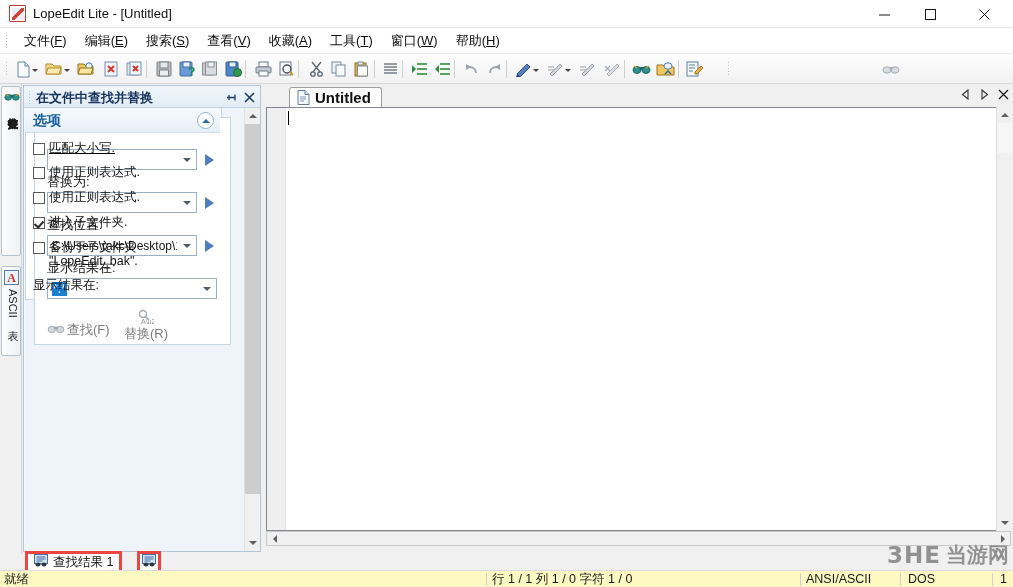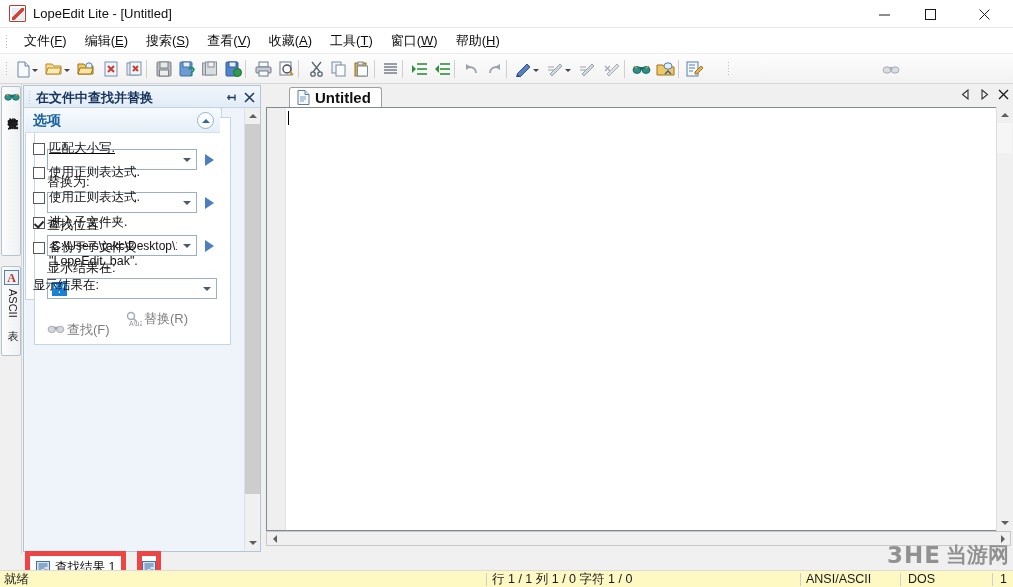--- a/index.html
+++ b/index.html
@@ -266,22 +266,22 @@
     position:absolute; left:2px; bottom:-1px; width:745px; height:15px;
     background:#f0f0f0; border-top:1px solid #dcdcdc;
   }
 
   
   #bottom-tabs {
     position:absolute; left:23px; top:551px; width:400px; height:22px;
   }
   .btab {
     position:absolute; top:0; height:32px;
-    display:flex; align-items:center; padding:0 6px;
-    background:#ffffff; border:5px solid #ef4444;
+    display:flex; align-items:flex-start; padding:0 6px;
+    background:#ffffff; border:3px solid #ef4444;
   }
   .btab .bico { width:15px; height:13px; margin-right:4px; position:relative; }
   .btab .blabel { font-size:12.5px; color:#111; white-space:nowrap; }
   #btab-results { left:2px; }
   #btab-extra { left:114px; width:24px; justify-content:center; padding:0; }
 
   
   #statusbar {
     position:absolute; left:0; bottom:0; width:1013px; height:17px;
     background:#fef9c3; border-top:1px solid #dcdcdc;
@@ -708,21 +708,21 @@
         <div class="act-btn" style="left:12px; top:191px;margin-top:11px;">
           <span class="aico">
             <svg width="18" height="13" viewBox="0 0 19 14">
                 <ellipse cx="5" cy="8" rx="4" ry="3.4" fill="#d4d8dd" stroke="#a3a9b0" stroke-width="1"></ellipse>
                 <ellipse cx="14" cy="8" rx="4" ry="3.4" fill="#d4d8dd" stroke="#a3a9b0" stroke-width="1"></ellipse>
                 <path d="M7 5h5l-1 3H8z" fill="#a3a9b0"></path>
               </svg>
           </span>
           <span>查找(F)</span>
         </div>
-        <div class="act-btn" style="left:89px; top:191px;">
+        <div class="act-btn" style="left:89px; top:191px;flex-direction:column;">
           <span class="aico">
             <svg width="18" height="16" viewBox="0 0 18 16">
                 <circle cx="7" cy="5" r="3.5" fill="none" stroke="#a3a9b0" stroke-width="1.4"></circle>
                 <line x1="9.5" y1="7.5" x2="13" y2="11" stroke="#a3a9b0" stroke-width="1.6"></line>
                 <text x="5" y="15" font-size="7" fill="#8d939a" font-family="sans-serif">A\u21d4B</text>
               </svg>
           </span>
           <span>替换(R)</span>
         </div>
       </div>

